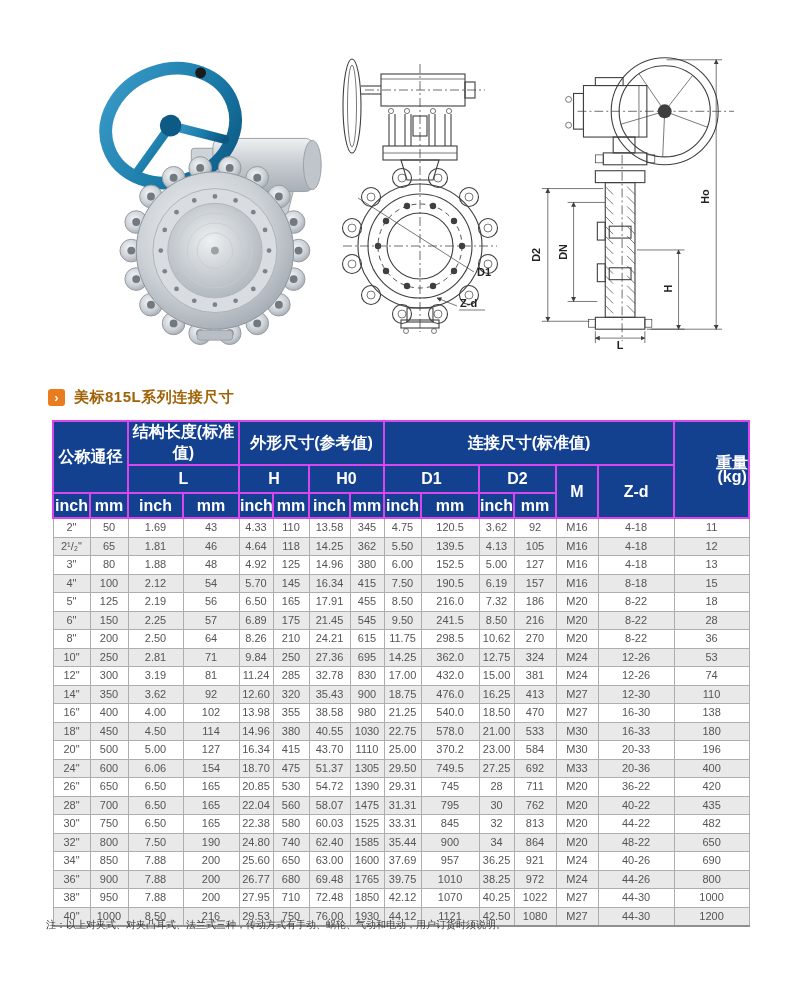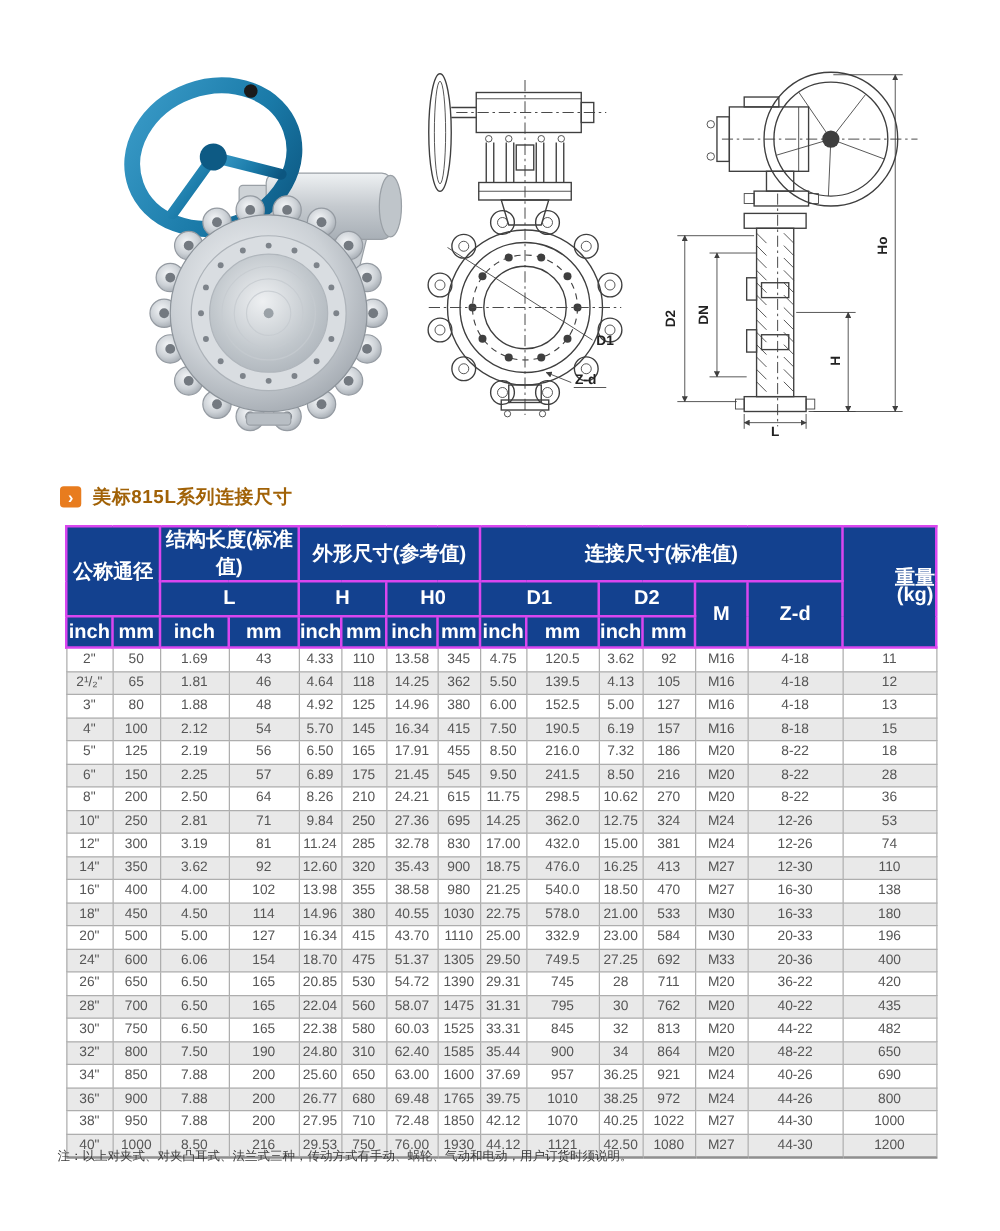--- a/index.html
+++ b/index.html
@@ -603,21 +603,21 @@
         <tr>
           <td>20"</td>
           <td>500</td>
           <td>5.00</td>
           <td>127</td>
           <td>16.34</td>
           <td>415</td>
           <td>43.70</td>
           <td>1110</td>
           <td>25.00</td>
-          <td>332.9</td>
+          <td>370.2</td>
           <td>23.00</td>
           <td>584</td>
           <td>M30</td>
           <td>20-33</td>
           <td>196</td>
         </tr>
         <tr>
           <td>24"</td>
           <td>600</td>
           <td>6.06</td>
@@ -684,21 +684,21 @@
           <td>M20</td>
           <td>44-22</td>
           <td>482</td>
         </tr>
         <tr>
           <td>32"</td>
           <td>800</td>
           <td>7.50</td>
           <td>190</td>
           <td>24.80</td>
-          <td>310</td>
+          <td>740</td>
           <td>62.40</td>
           <td>1585</td>
           <td>35.44</td>
           <td>900</td>
           <td>34</td>
           <td>864</td>
           <td>M20</td>
           <td>48-22</td>
           <td>650</td>
         </tr>

